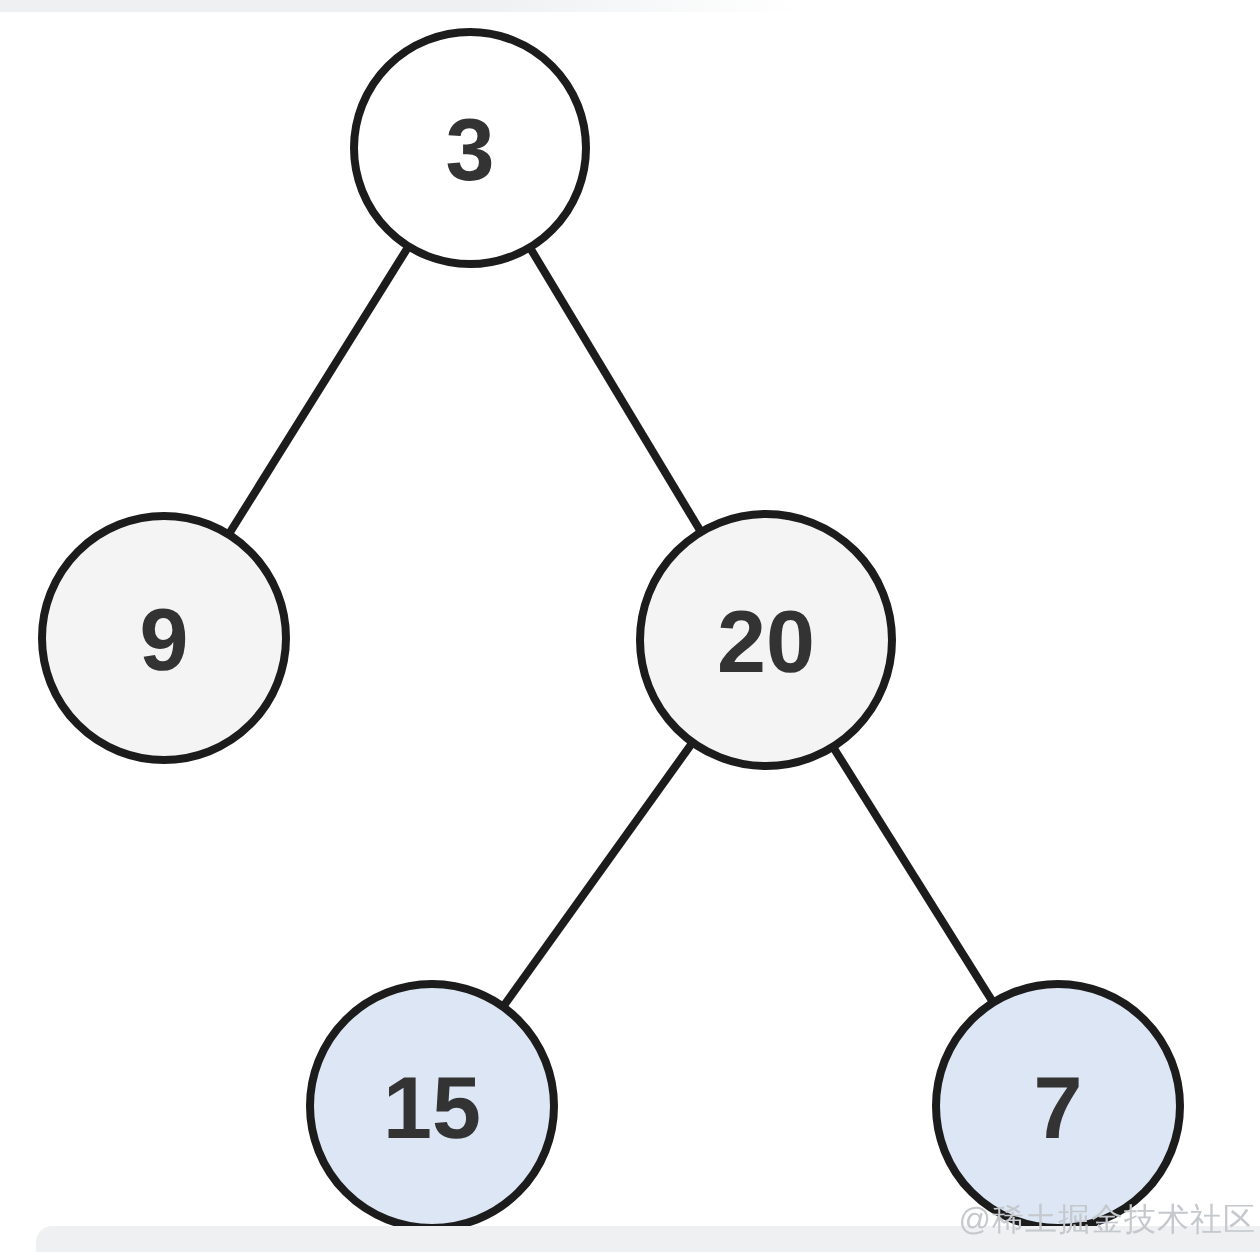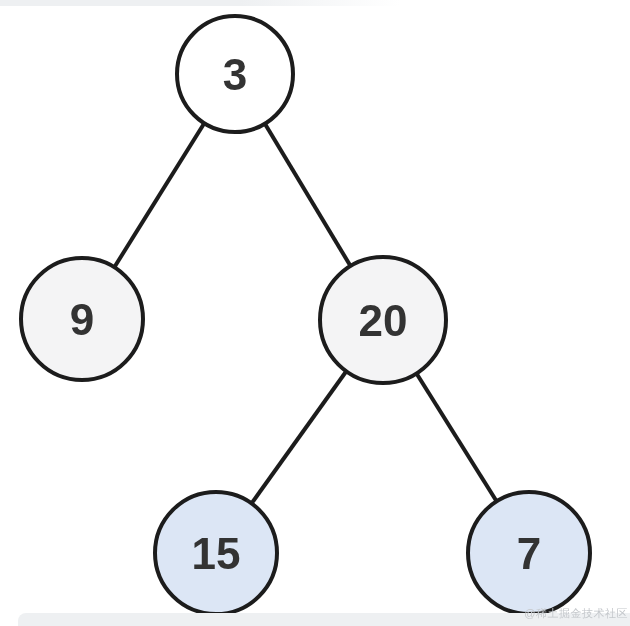--- a/index.html
+++ b/index.html
@@ -40,21 +40,21 @@
   svg.tree text {
     font-family: "Liberation Sans", "DejaVu Sans", sans-serif;
     font-weight: bold;
     font-size: 44px;
     fill: #333333;
   }
   .watermark {
     position: absolute;
     right: 2px;
     bottom: 5px;
-    font-size: 11px;
+    font-size: 16px;
     color: #c5c8cc;
     letter-spacing: 0.5px;
     white-space: nowrap;
     z-index: 3;
   }
 </style>
 </head>
 <body>
 
 <div class="stage">

